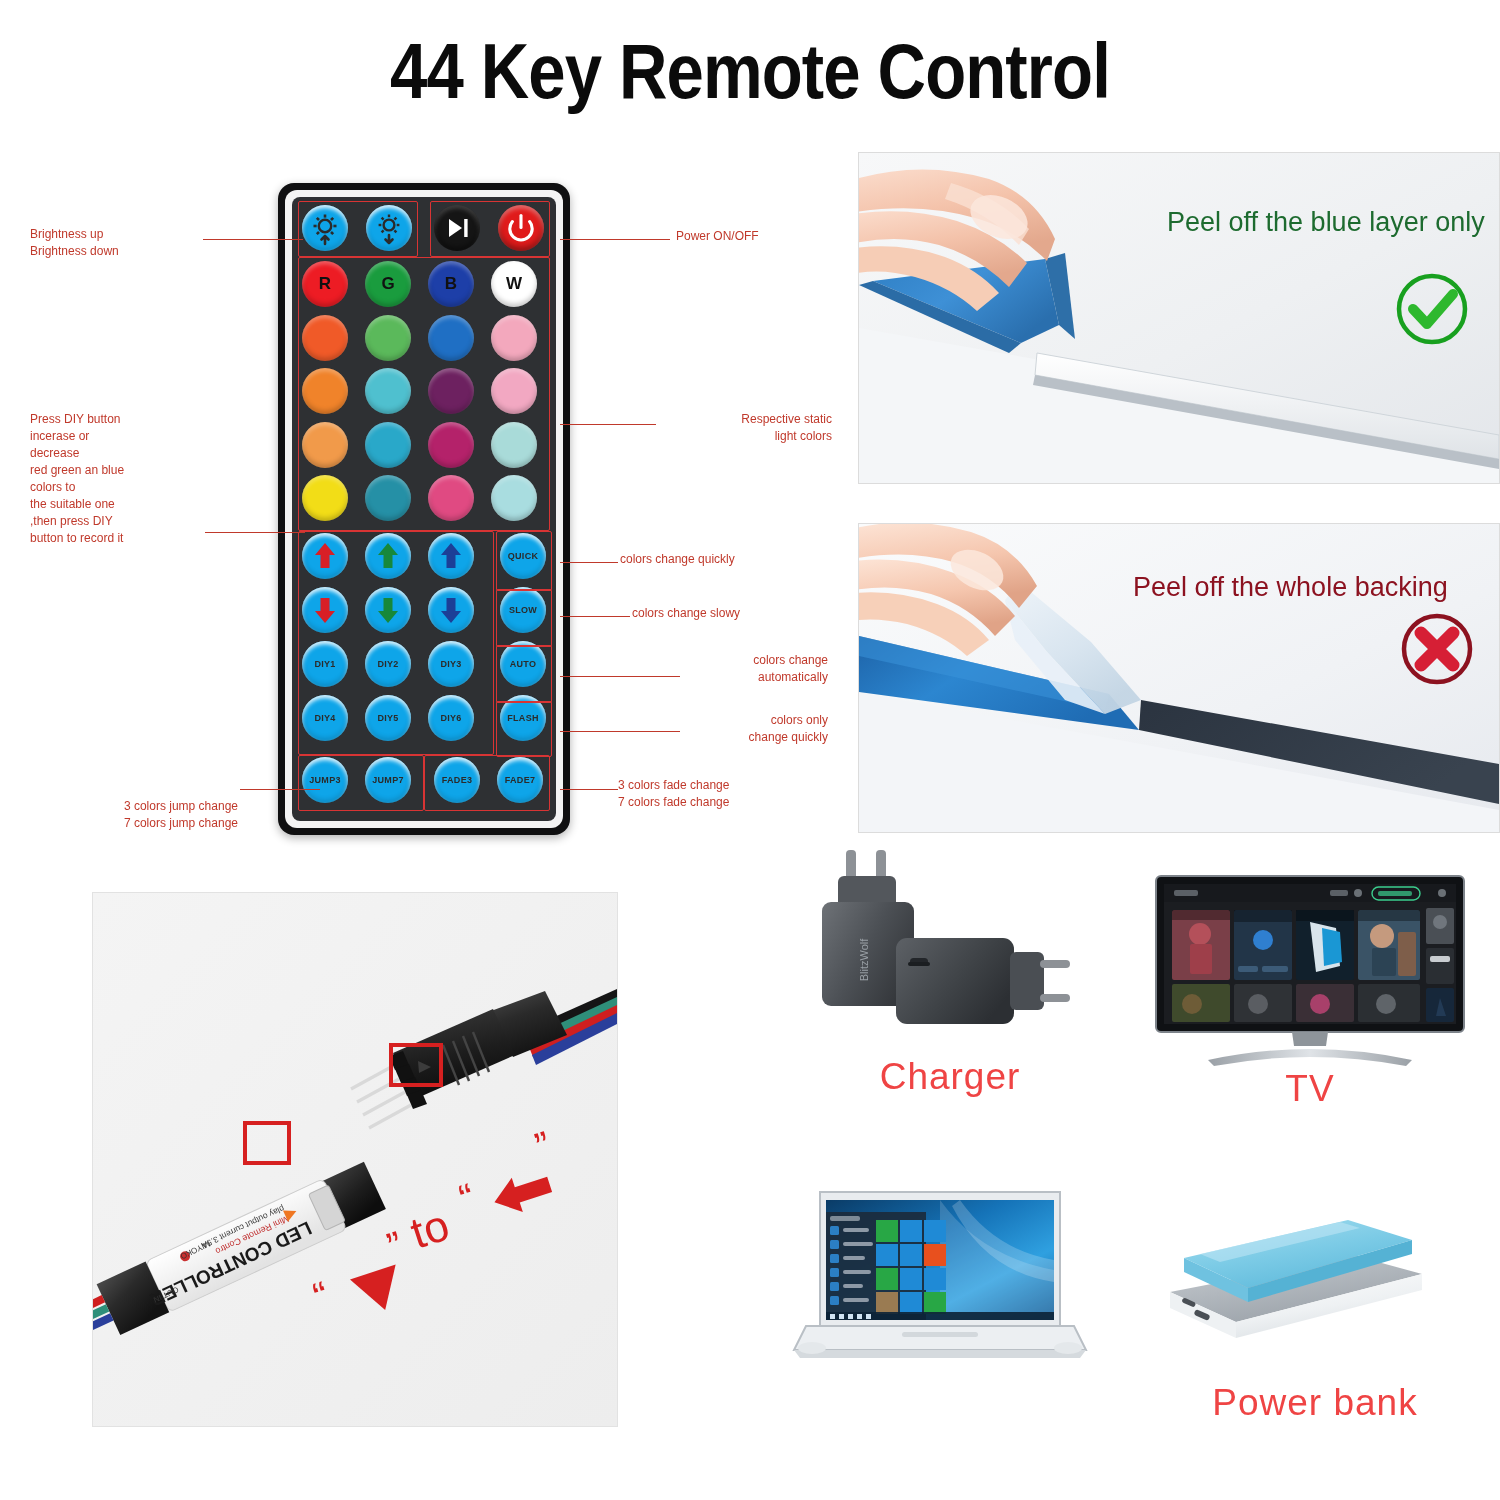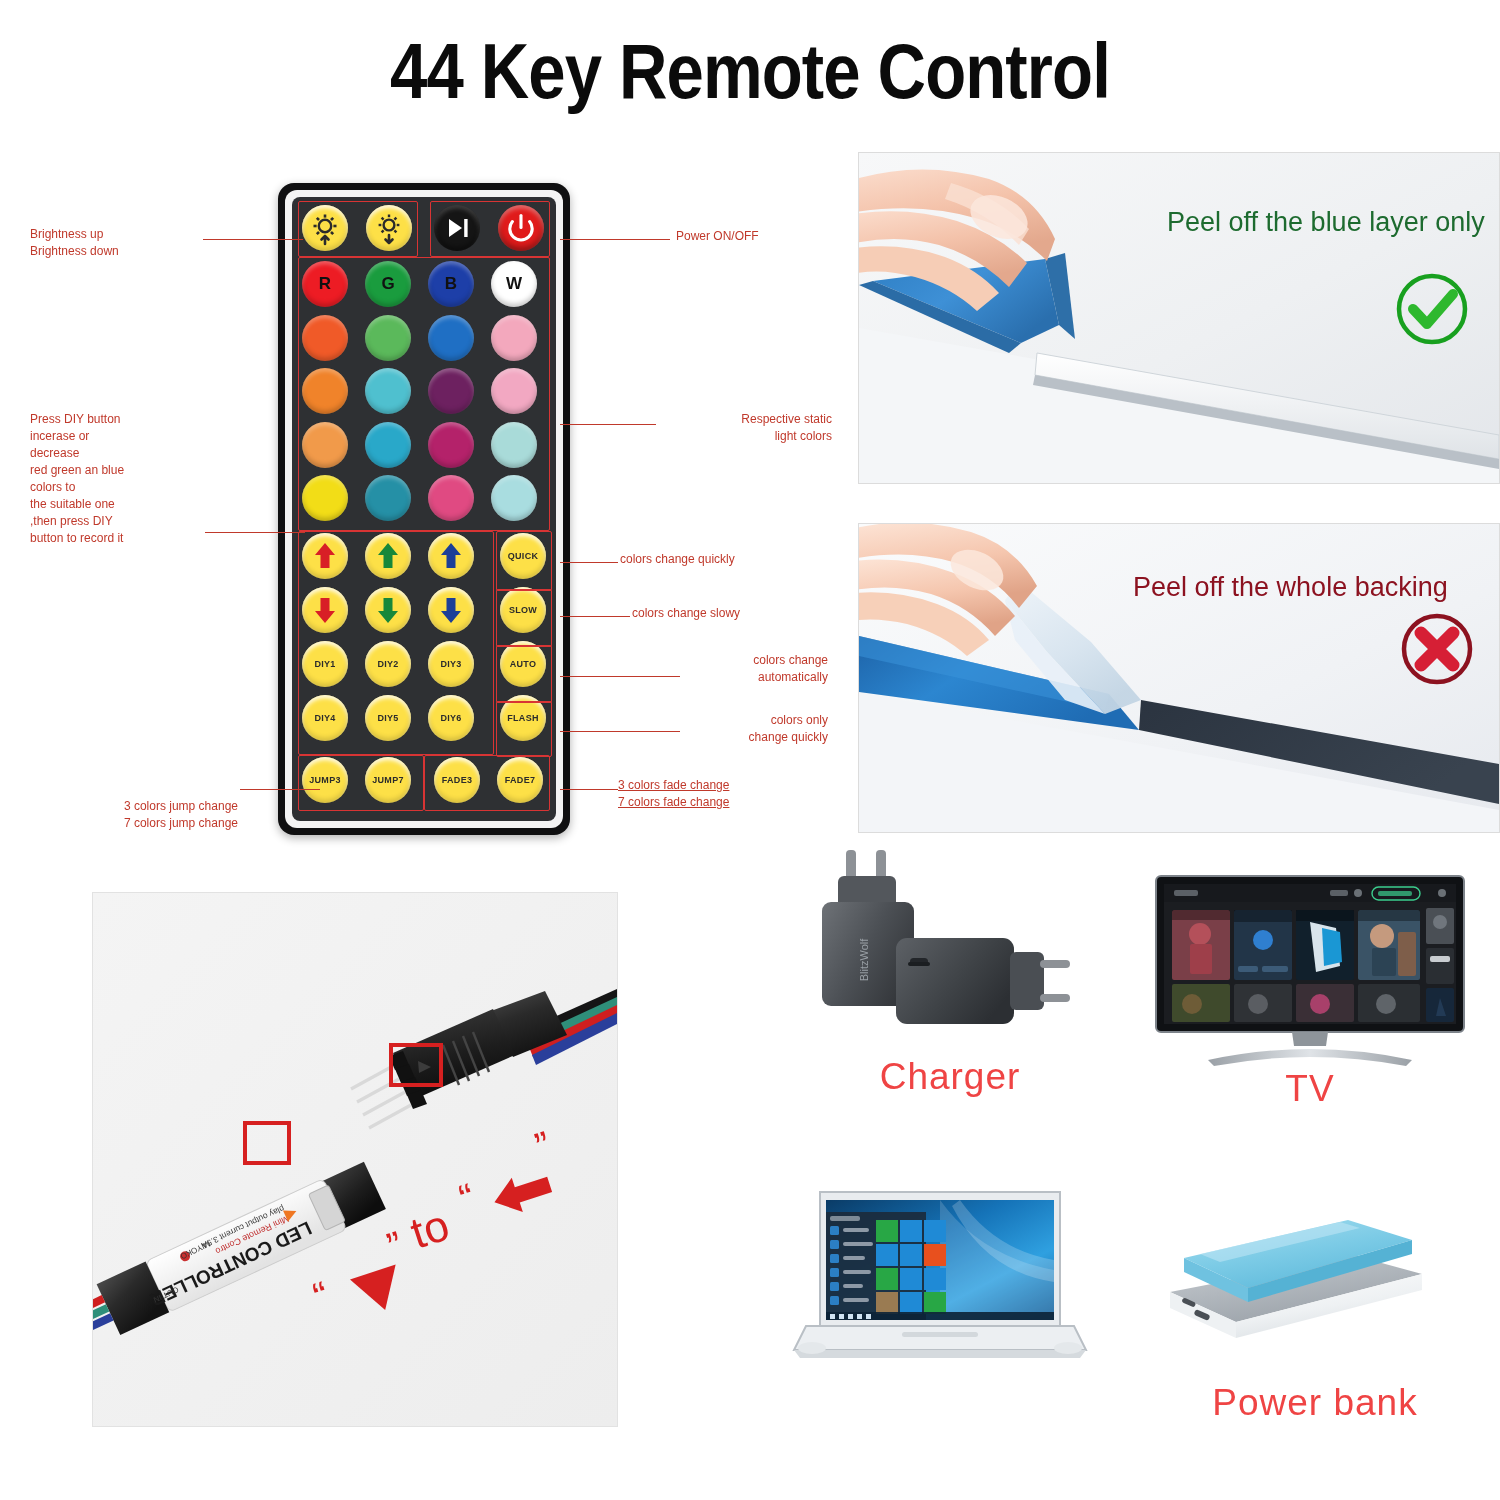--- a/index.html
+++ b/index.html
@@ -35,21 +35,21 @@
     position:absolute;left:7px;top:7px;right:7px;bottom:7px;
     background:#f4f4f4;border-radius:12px;
   }
   .remote-face{
     position:absolute;left:14px;top:14px;right:14px;bottom:14px;
     background:#2e3033;border-radius:8px;
   }
 
   .btn{position:absolute;border-radius:50%;}
   .btn-rd{box-shadow:inset 0 -3px 5px rgba(0,0,0,.22), inset 0 3px 4px rgba(255,255,255,.30);}
-  .btn-white{background:#fde047;box-shadow:inset 0 -3px 5px rgba(0,0,0,.16), inset 0 3px 4px rgba(255,255,255,.9);}
+  .btn-white{background:#0ea5e9;box-shadow:inset 0 -3px 5px rgba(0,0,0,.16), inset 0 3px 4px rgba(255,255,255,.9);}
   .btn-lbl{
     position:absolute;left:0;right:0;top:50%;transform:translateY(-50%);
     text-align:center;font-size:9px;font-weight:bold;color:#2b2b2b;
     letter-spacing:.3px;
   }
   .rgbw-lbl{
     position:absolute;left:0;right:0;top:50%;transform:translateY(-50%);
     text-align:center;font-size:17px;font-weight:bold;color:#111;
   }
   
@@ -304,21 +304,21 @@
 
   <div class="lead" style="left:560px;top:676px;width:120px;"></div>
   <div class="anno r" style="left:610px;top:652px;width:218px;">colors change
 automatically</div>
 
   <div class="lead" style="left:560px;top:731px;width:120px;"></div>
   <div class="anno r" style="left:610px;top:712px;width:218px;">colors only
 change quickly</div>
 
   <div class="lead" style="left:560px;top:789px;width:58px;"></div>
-  <div class="anno" style="left:618px;top:777px;text-decoration:underline;">3 colors fade change
+  <div class="anno" style="left:618px;top:777px;">3 colors fade change
 7 colors fade change</div>
 
   <div class="photo" style="left:858px;top:152px;width:640px;height:330px;">
     <svg width="640" height="330" viewBox="0 0 640 330">
       <defs>
         <linearGradient id="bgTop" x1="0" y1="0" x2="1" y2="1">
           <stop offset="0%" stop-color="#f7f8f9"></stop>
             <stop offset="55%" stop-color="#eef0f2"></stop>
             <stop offset="100%" stop-color="#e3e6ea"></stop>
         </linearGradient>

